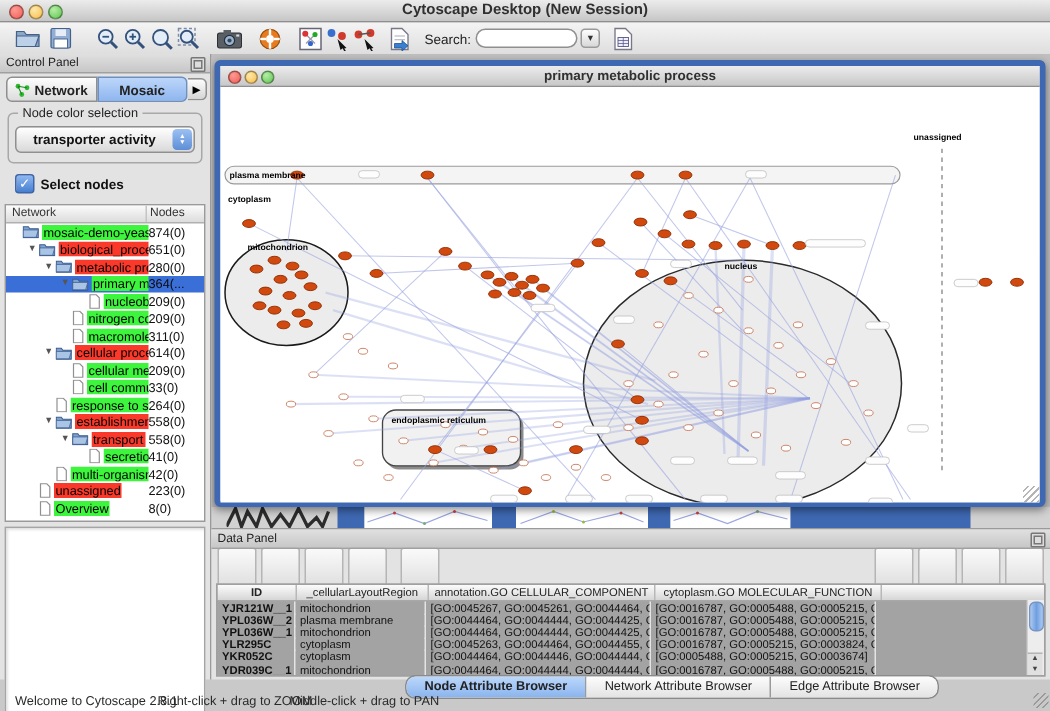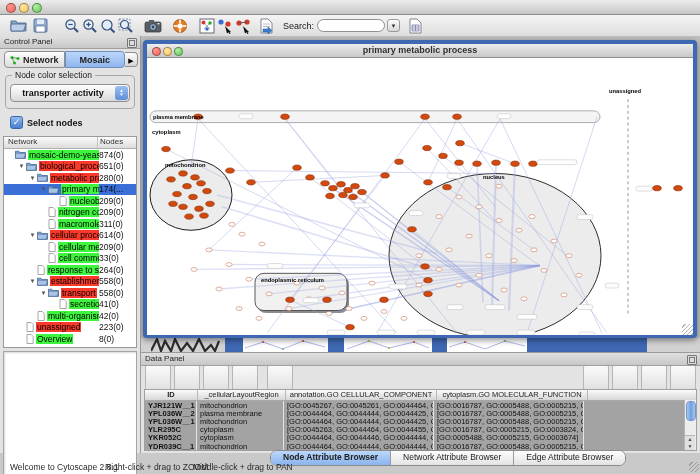--- a/index.html
+++ b/index.html
@@ -90,20 +90,21 @@
 </style>
 </head>
 <body>
 
 <div class="app">
 
   <div class="titlebar">
     <span class="tl r"></span>
     <span class="tl y"></span>
     <span class="tl g"></span>
+    <span class="win-title">Cytoscape Desktop (New Session)</span>
   </div>
 
   <div class="toolbar">
     <span class="tsp"></span>
     <button class="tbtn">
         <svg width="17" height="15" viewBox="0 0 17 15">
           <path d="M1 3h5l1.5 2H16v8H1z" fill="#8aa7c6" stroke="#44618a" stroke-width=".8"></path>
           <path d="M1 6h15l-2.5 7H1z" fill="#bcd0e8" stroke="#44618a" stroke-width=".8"></path>
         </svg>
       </button>
@@ -295,21 +296,21 @@
           <div class="tree-row selected">
             <span class="indent" style="width:35px"></span>
             <span class="exp">▼</span>
             <span class="ic">
               <svg width="11" height="9" viewBox="0 0 11 9">
                 <path d="M.5 1.2h3.4l1 1.3h5.6v5.9H.5z" fill="#7ea3d0" stroke="#3c5c8e" stroke-width=".7"></path>
                 <path d="M.5 3.3h10l-1.4 4.9H.5z" fill="#a9c4e4" stroke="#3c5c8e" stroke-width=".5"></path>
               </svg>
             </span>
             <span class="lbl green"><span>primary metabo</span></span>
-            <span class="cnt">174(...</span>
+            <span class="cnt">364(...</span>
           </div>
           <div class="tree-row">
             <span class="indent" style="width:46px"></span>
             <span class="exp"></span>
             <span class="ic">
               <svg width="8" height="10" viewBox="0 0 8 10">
                 <path d="M1 .5h4.2l2 2v7H1z" fill="#fff" stroke="#909090" stroke-width=".8"></path>
               </svg>
             </span>
             <span class="lbl green"><span>nucleobase-</span></span>

